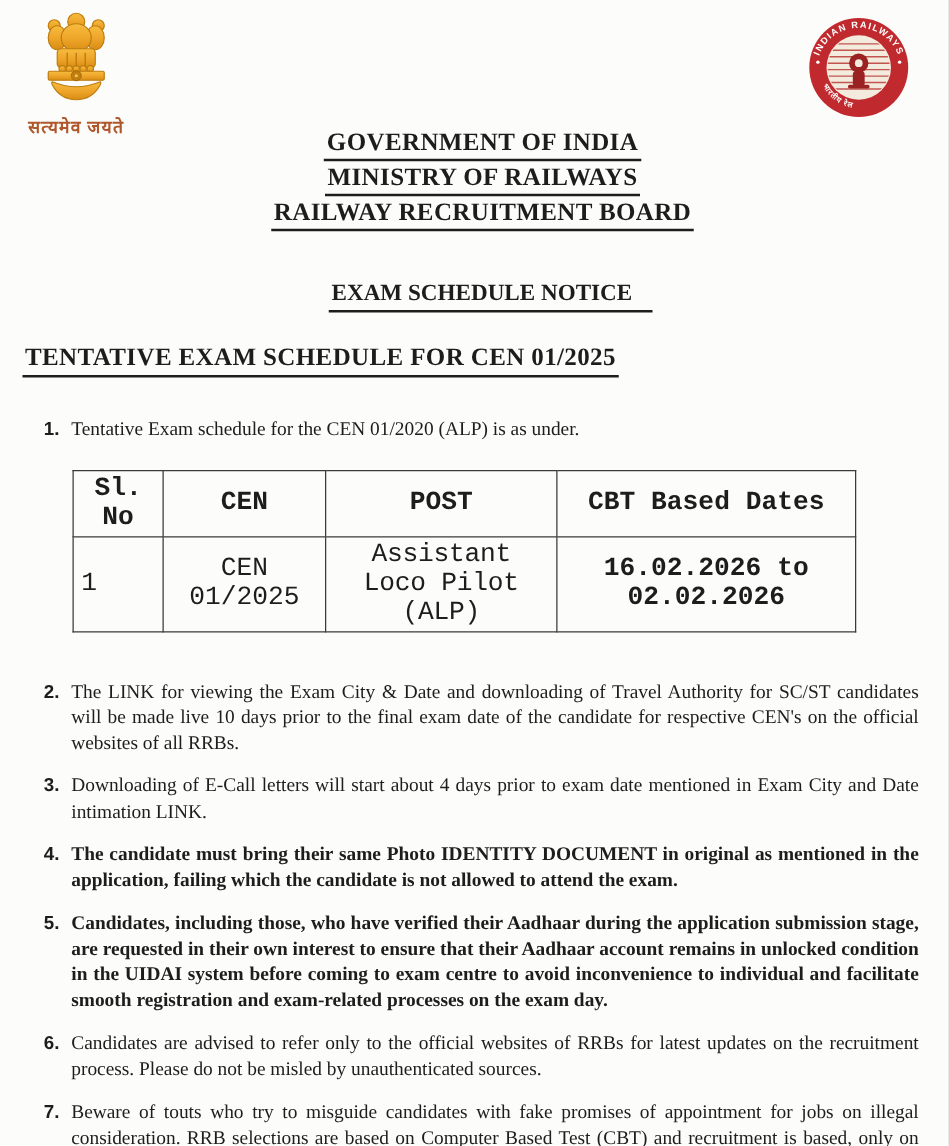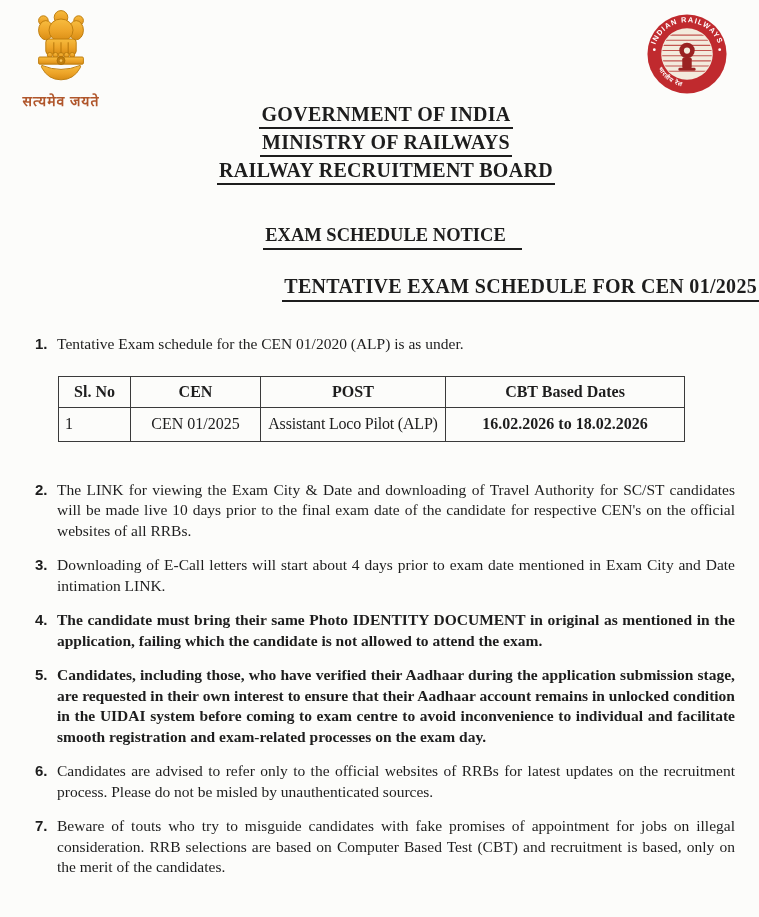--- a/index.html
+++ b/index.html
@@ -20,21 +20,21 @@
   .motto{display:block;font-size:14px;font-weight:700;color:#b0562b;letter-spacing:1px;margin-top:1px;}
   .rail-logo{position:absolute;top:11px;left:644px;width:86px;height:86px;}
   .rail-logo svg{width:86px;height:86px;}
 
   
   .header{padding-top:101px;text-align:center;padding-left:13px;font-weight:700;}
   .hline{display:block;line-height:26px;font-size:20px;letter-spacing:.3px;}
   .u{display:inline-block;border-bottom:2.5px solid #1d1d1d;padding:0 2px 0 2px;}
   .notice-title{margin-top:37px;text-align:center;padding-left:26px;font-weight:700;font-size:18.5px;line-height:26px;text-decoration:underline;}
   .notice-title .u{padding-right:16px;}
-  .subtitle{margin-top:23px;text-align:right;padding-left:18px;font-weight:700;font-size:20px;}
+  .subtitle{margin-top:23px;text-align:left;padding-left:18px;font-weight:700;font-size:20px;}
   .subtitle .hline{line-height:27px;font-size:20px;}
 
   
   .items{margin-top:32px;}
   .item{
     position:relative;
     margin:0 24px 14px 35px;
     padding-left:22px;
     font-size:15.5px;
     line-height:20.5px;
@@ -49,22 +49,23 @@
 
   
   table.schedule{
     border-collapse:collapse;
     margin:21px 0 38px 58px;
     width:626px;
     table-layout:fixed;
   }
   table.schedule th,table.schedule td{
     border:1.6px solid #3a3a3a;
-    font-size:16px;
+    font-size:21px;
     padding:3px 6px;
+    font-family:Liberation Mono, monospace;
   }
   table.schedule th{font-weight:700;text-align:center;height:24px;}
   table.schedule td{height:27px;}
   col.c0{width:72px;}col.c1{width:130px;}col.c2{width:185px;}col.c3{width:239px;}
   td.cell-slno{text-align:left;padding-left:12px;}
   td.cell-cen{text-align:center;}
   td.cell-post{text-align:center;font-size:14.5px;letter-spacing:-.2px;}
   td.cell-dates{text-align:center;font-weight:700;font-size:16px;}
 </style>
 </head>
@@ -185,21 +186,21 @@
           <th>CEN</th>
           <th>POST</th>
           <th>CBT Based Dates</th>
         </tr>
       </thead>
       <tbody>
         <tr>
           <td class="cell-slno">1</td>
           <td class="cell-cen">CEN 01/2025</td>
           <td class="cell-post">Assistant Loco Pilot (ALP)</td>
-          <td class="cell-dates">16.02.2026 to 18.02.2026</td>
+          <td class="cell-dates">16.02.2026 to 02.02.2026</td>
         </tr>
       </tbody>
     </table>
 
     <div class="item">
       <span class="num">2.</span>
       <span class="txt">The LINK for viewing the Exam City &amp; Date and downloading of Travel Authority for SC/ST candidates will be made live 10 days prior to the final exam date of the candidate for respective CEN's on the official websites of all RRBs.</span>
     </div>
 
     <div class="item">

